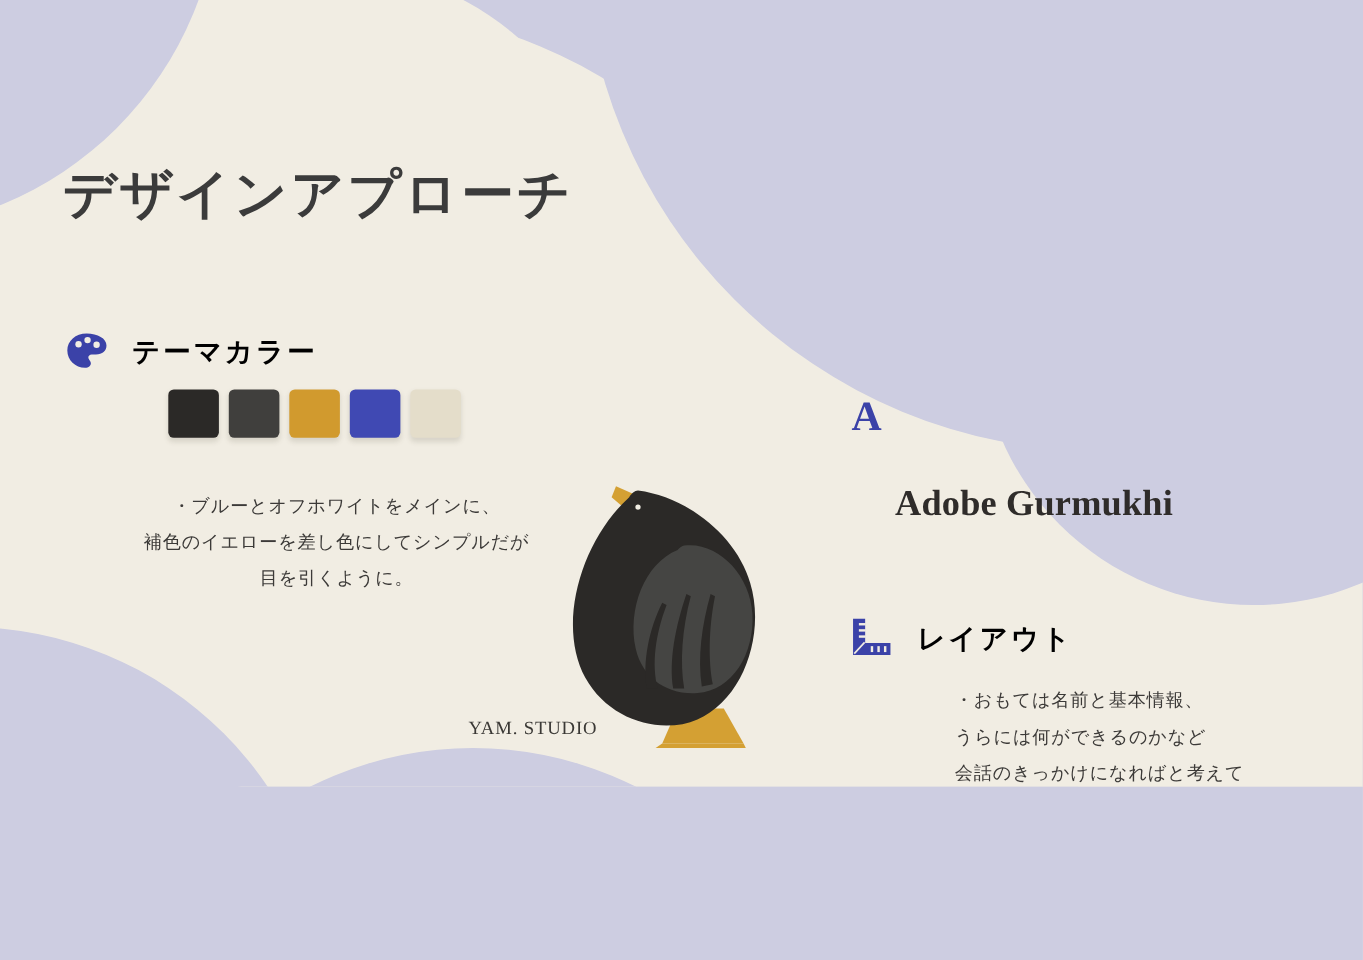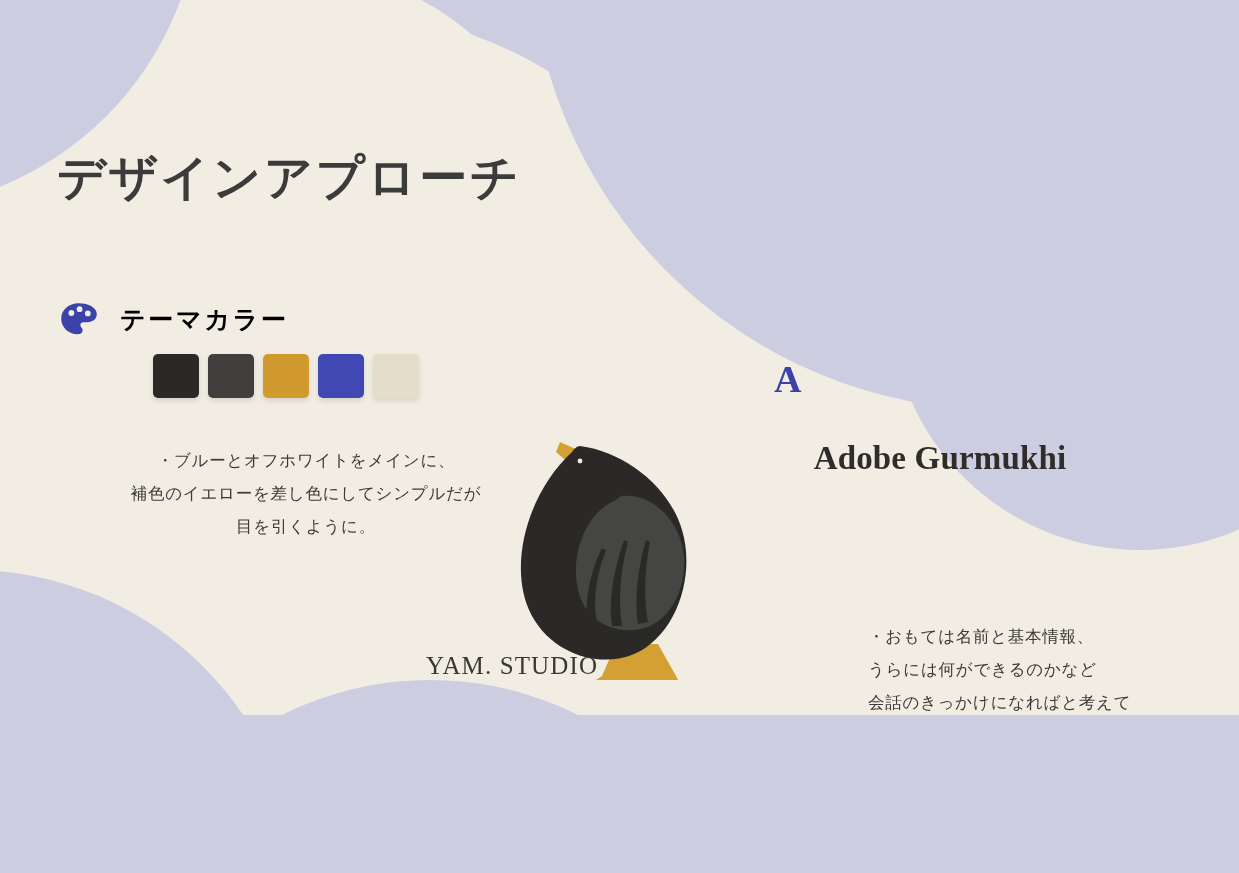--- a/index.html
+++ b/index.html
@@ -129,21 +129,21 @@
   }
   .logo-mark {
     position: absolute;
     left: 0; top: 0;
   }
   .logo-wordmark {
     position: absolute;
     left: 6px;
     top: 222px;
     font-family: "Liberation Serif", "DejaVu Serif", serif;
-    font-size: 25px;
+    font-size: 17px;
     font-weight: 400;
     color: #3a3835;
     letter-spacing: 0.045em;
     white-space: nowrap;
   }
 </style>
 </head>
 <body>
 
 <div class="slide">
@@ -230,20 +230,35 @@
     <div class="body-text" id="text-theme">・ブルーとオフホワイトをメインに、
 補色のイエローを差し色にしてシンプルだが
 目を引くように。</div>
 
     <div class="section-head" id="head-typo">
       <span class="alpha-icon">A</span>
     </div>
 
     <div class="font-sample">Adobe Gurmukhi</div>
 
+    <div class="section-head" id="head-layout">
+      <span class="heading-icon">
+        <svg width="40" height="38" viewBox="0 0 40 38" xmlns="http://www.w3.org/2000/svg">
+          <path d="M3.5 1.5 L14.5 1.5 L14.5 23.5 L37.5 23.5 L37.5 34.5 L3.5 34.5 Z" fill="#3b42a8"></path>
+          <rect x="8.8" y="5.4" width="6.2" height="2.2" fill="#f1ede3"></rect>
+          <rect x="8.8" y="11.0" width="6.2" height="2.2" fill="#f1ede3"></rect>
+          <rect x="8.8" y="16.6" width="6.2" height="2.2" fill="#f1ede3"></rect>
+          <rect x="19.6" y="26.4" width="2.2" height="5.4" fill="#f1ede3"></rect>
+          <rect x="25.6" y="26.4" width="2.2" height="5.4" fill="#f1ede3"></rect>
+          <rect x="31.6" y="26.4" width="2.2" height="5.4" fill="#f1ede3"></rect>
+          <path d="M4.6 33.2 L14.0 23.0" stroke="#f1ede3" stroke-width="1.5" fill="none"></path>
+        </svg>
+      </span>
+      <span class="heading-label">レイアウト</span>
+    </div>
 
     <div class="body-text" id="text-layout">・おもては名前と基本情報、
 うらには何ができるのかなど
 会話のきっかけになればと考えて
 スキルセットを入れた。</div>
 
     <div class="logo-wrap">
       <svg class="logo-mark" width="290" height="260" viewBox="0 0 290 260" xmlns="http://www.w3.org/2000/svg">
 
         <path d="M196 214 L238 214 L256 246 L182 246 Z" fill="#d4a033"></path>

